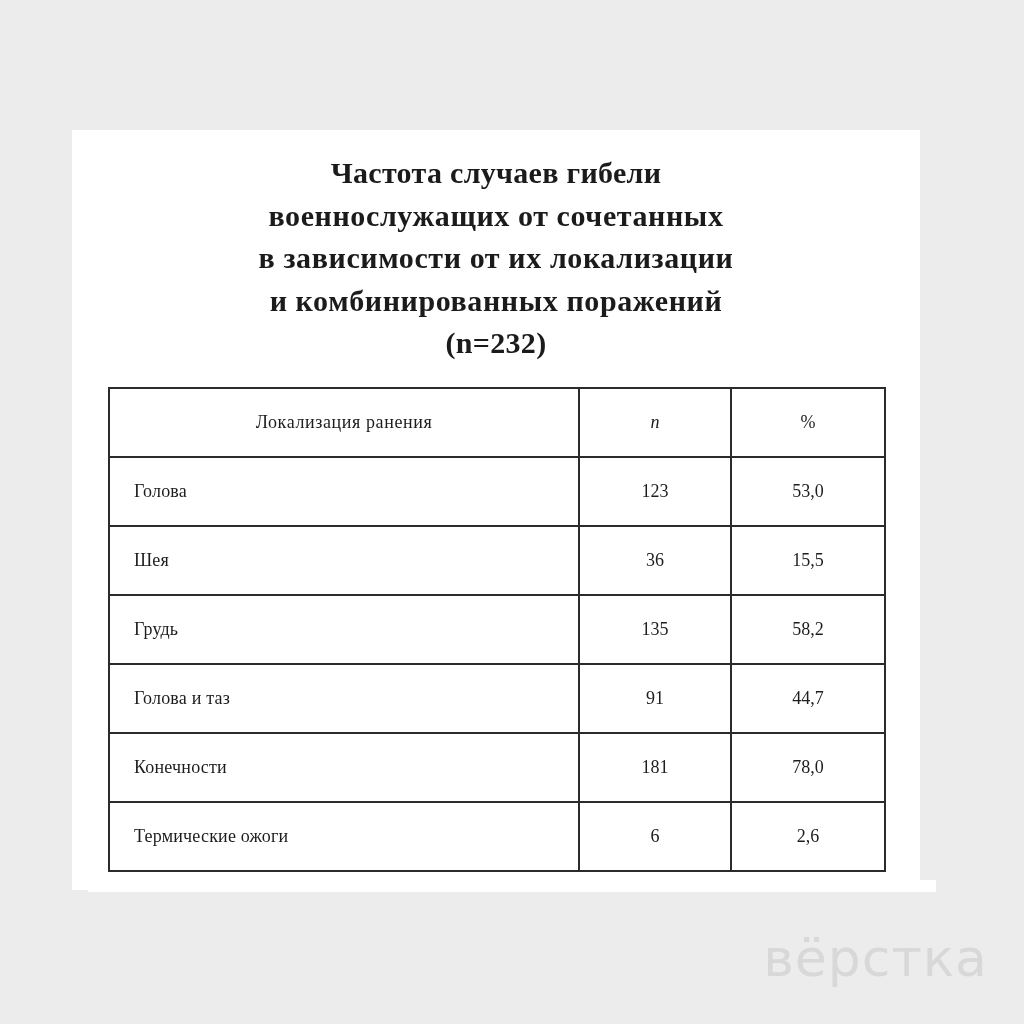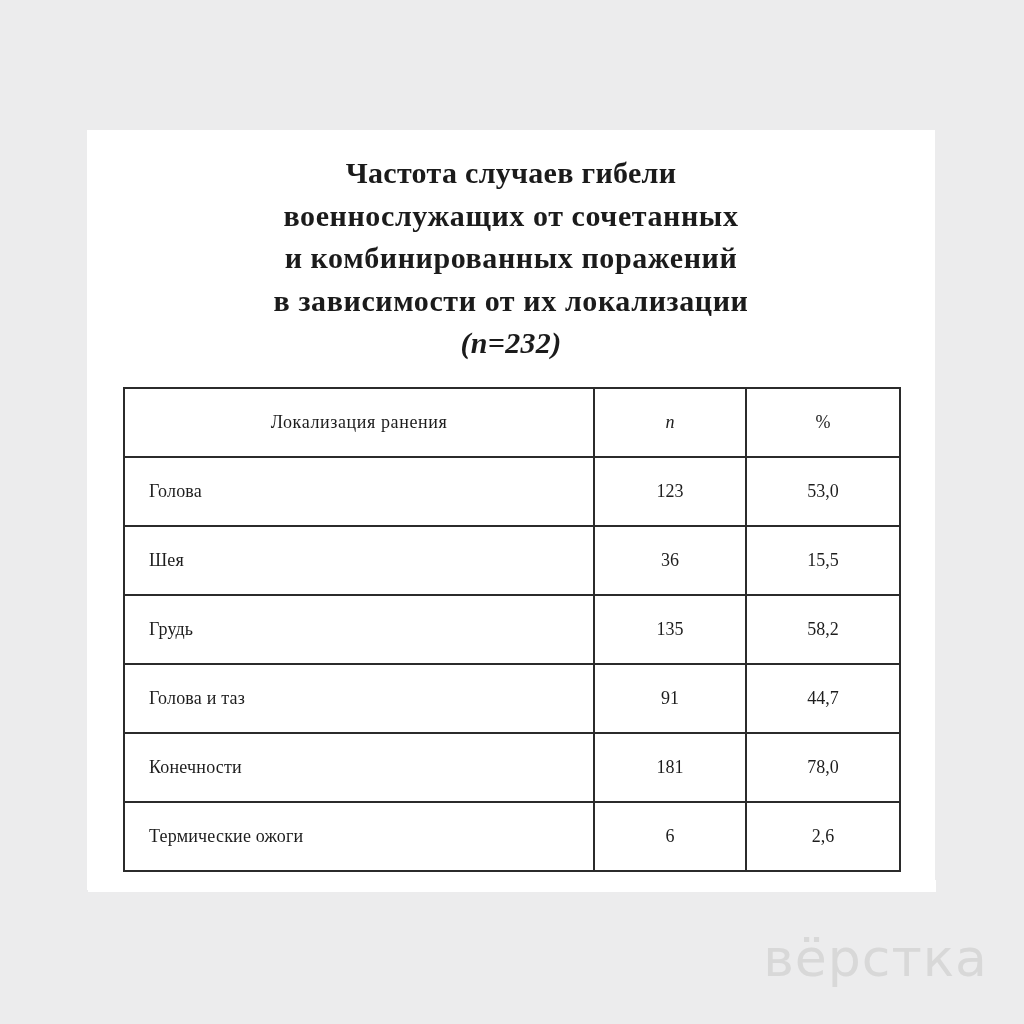--- a/index.html
+++ b/index.html
@@ -10,21 +10,21 @@
     width: 1024px;
     height: 1024px;
     background: #ececed;
     font-family: "Liberation Serif", serif;
     overflow: hidden;
     position: relative;
   }
 
   .page {
     position: absolute;
-    left: 87px;
+    left: 72px;
     top: 130px;
     width: 848px;
     height: 760px;
     background: #ffffff;
     box-sizing: border-box;
   }
 
   .title-block {
     padding: 22px 40px 6px 40px;
     text-align: center;
@@ -35,21 +35,20 @@
     letter-spacing: 0.3px;
   }
   .title-line {
     display: block;
     white-space: nowrap;
   }
   .title-line.spread {
     letter-spacing: 0.6px;
   }
   .title-n {
-    font-style: italic;
     font-weight: bold;
   }
 
   table.data {
     border-collapse: collapse;
     margin: 16px 0 0 36px;
     width: 776px;
     table-layout: fixed;
   }
   table.data td, table.data th {
@@ -108,22 +107,22 @@
   }
 </style>
 </head>
 <body>
 
 <div class="page">
 
   <div class="title-block">
     <span class="title-line">Частота случаев гибели</span>
     <span class="title-line spread">военнослужащих от сочетанных</span>
+    <span class="title-line spread">в зависимости от их локализации</span>
     <span class="title-line spread">и комбинированных поражений</span>
-    <span class="title-line spread">в зависимости от их локализации</span>
     <span class="title-line title-n">(n=232)</span>
   </div>
 
   <table class="data">
     <colgroup>
       <col class="c-loc">
       <col class="c-n">
       <col class="c-p">
     </colgroup>
     <thead>

